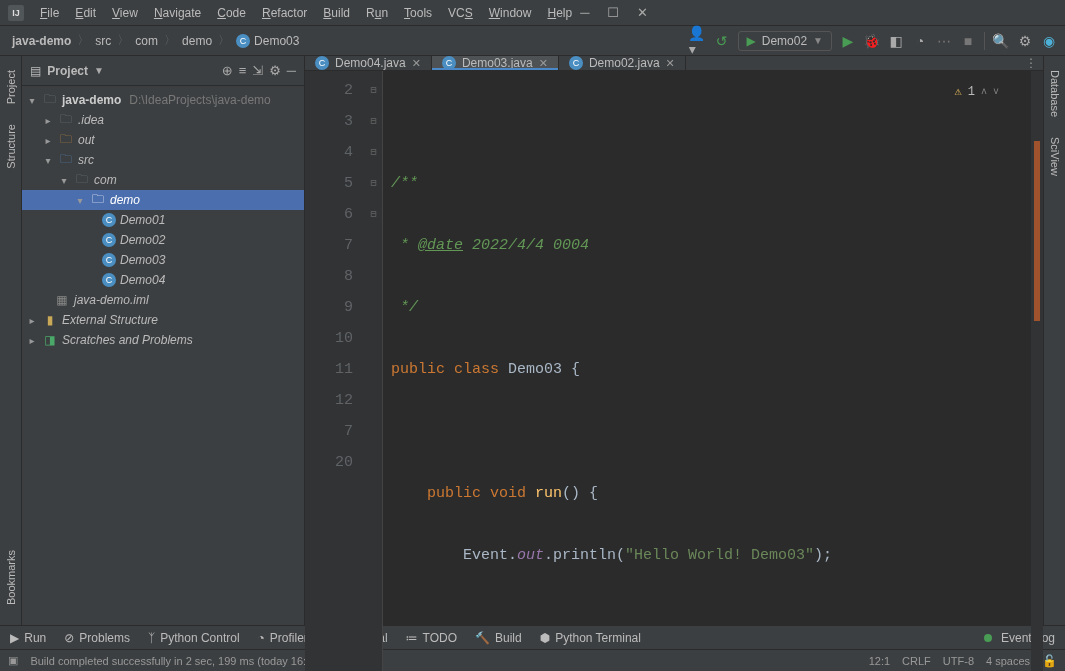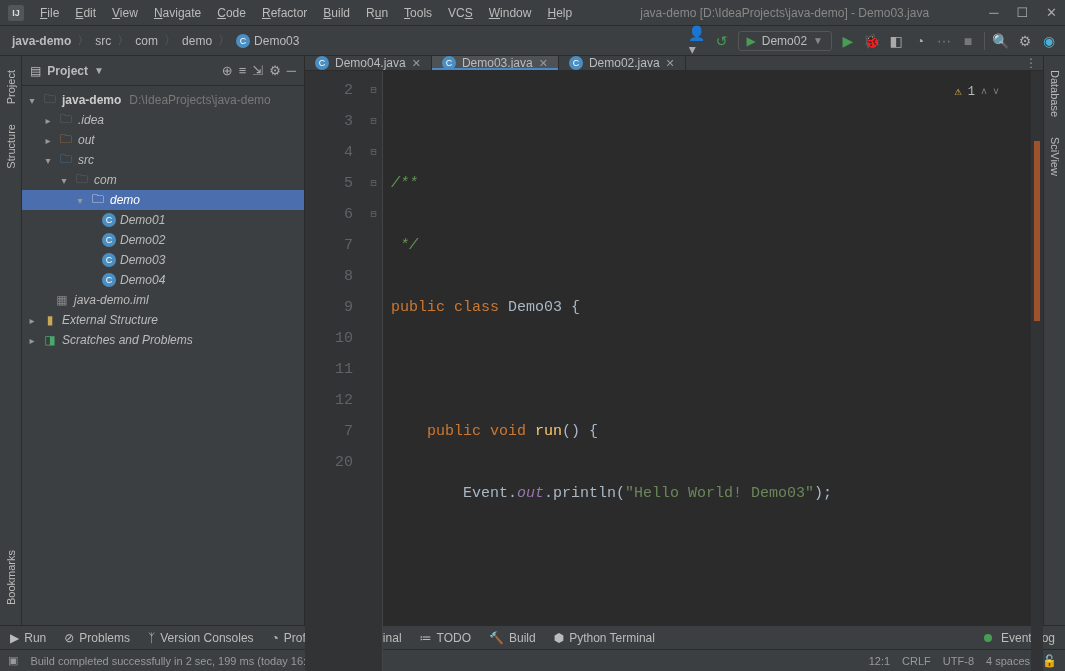--- a/index.html
+++ b/index.html
@@ -302,21 +302,20 @@
   <span class="menu-item"><u>V</u>iew</span>
   <span class="menu-item"><u>N</u>avigate</span>
   <span class="menu-item"><u>C</u>ode</span>
   <span class="menu-item"><u>R</u>efactor</span>
   <span class="menu-item"><u>B</u>uild</span>
   <span class="menu-item">R<u>u</u>n</span>
   <span class="menu-item"><u>T</u>ools</span>
   <span class="menu-item">VC<u>S</u></span>
   <span class="menu-item"><u>W</u>indow</span>
   <span class="menu-item"><u>H</u>elp</span>
-  <span class="title-text">java-demo [D:\IdeaProjects\java-demo] - Demo03.java</span>
   <div class="win-controls">
     <span>─</span>
     <span>☐</span>
     <span>✕</span>
   </div>
 </div>
 
 <div class="navbar">
   <div class="breadcrumb">
     <span class="crumb" style="font-weight:bold">java-demo</span>
@@ -485,20 +484,21 @@
           <div>⊟</div>
           <div></div>
           <div>⊟</div>
           <div></div>
           <div></div>
           <div></div>
       </div>
       <div class="code">
 <div class="line"></div>
 <div class="line"><span class="comment">/**</span></div>
+<div class="line"><span class="comment"> * </span><span class="annot">@date</span><span class="comment"> 2022/4/4 0004</span></div>
 <div class="line"><span class="comment"> */</span></div>
 <div class="line"><span class="kw">public</span><span class="kw"> class</span><span> Demo03 </span><span>{</span></div>
 <div class="line"></div>
 <div class="line"><span class="kw">    public</span><span class="kw"> void</span><span class="ident"> run</span><span>() {</span></div>
 <div class="line"><span>        Event.</span><span class="field">out</span><span>.println(</span><span class="str">"Hello World! Demo03"</span><span>);</span></div>
 <div class="line"></div>
 
 
 
         <div class="inspector">
@@ -524,21 +524,21 @@
   <div class="btool">
       <span class="bicon">▶</span>
       <span>Run</span>
     </div>
   <div class="btool">
       <span class="bicon">⊘</span>
       <span>Problems</span>
     </div>
   <div class="btool">
       <span class="bicon">ᛉ</span>
-      <span>Version Consoles</span>
+      <span>Python Control</span>
     </div>
   <div class="btool">
       <span class="bicon">◔</span>
       <span>Profiler</span>
     </div>
   <div class="btool">
       <span class="bicon">▣</span>
       <span>Terminal</span>
     </div>
   <div class="btool">

